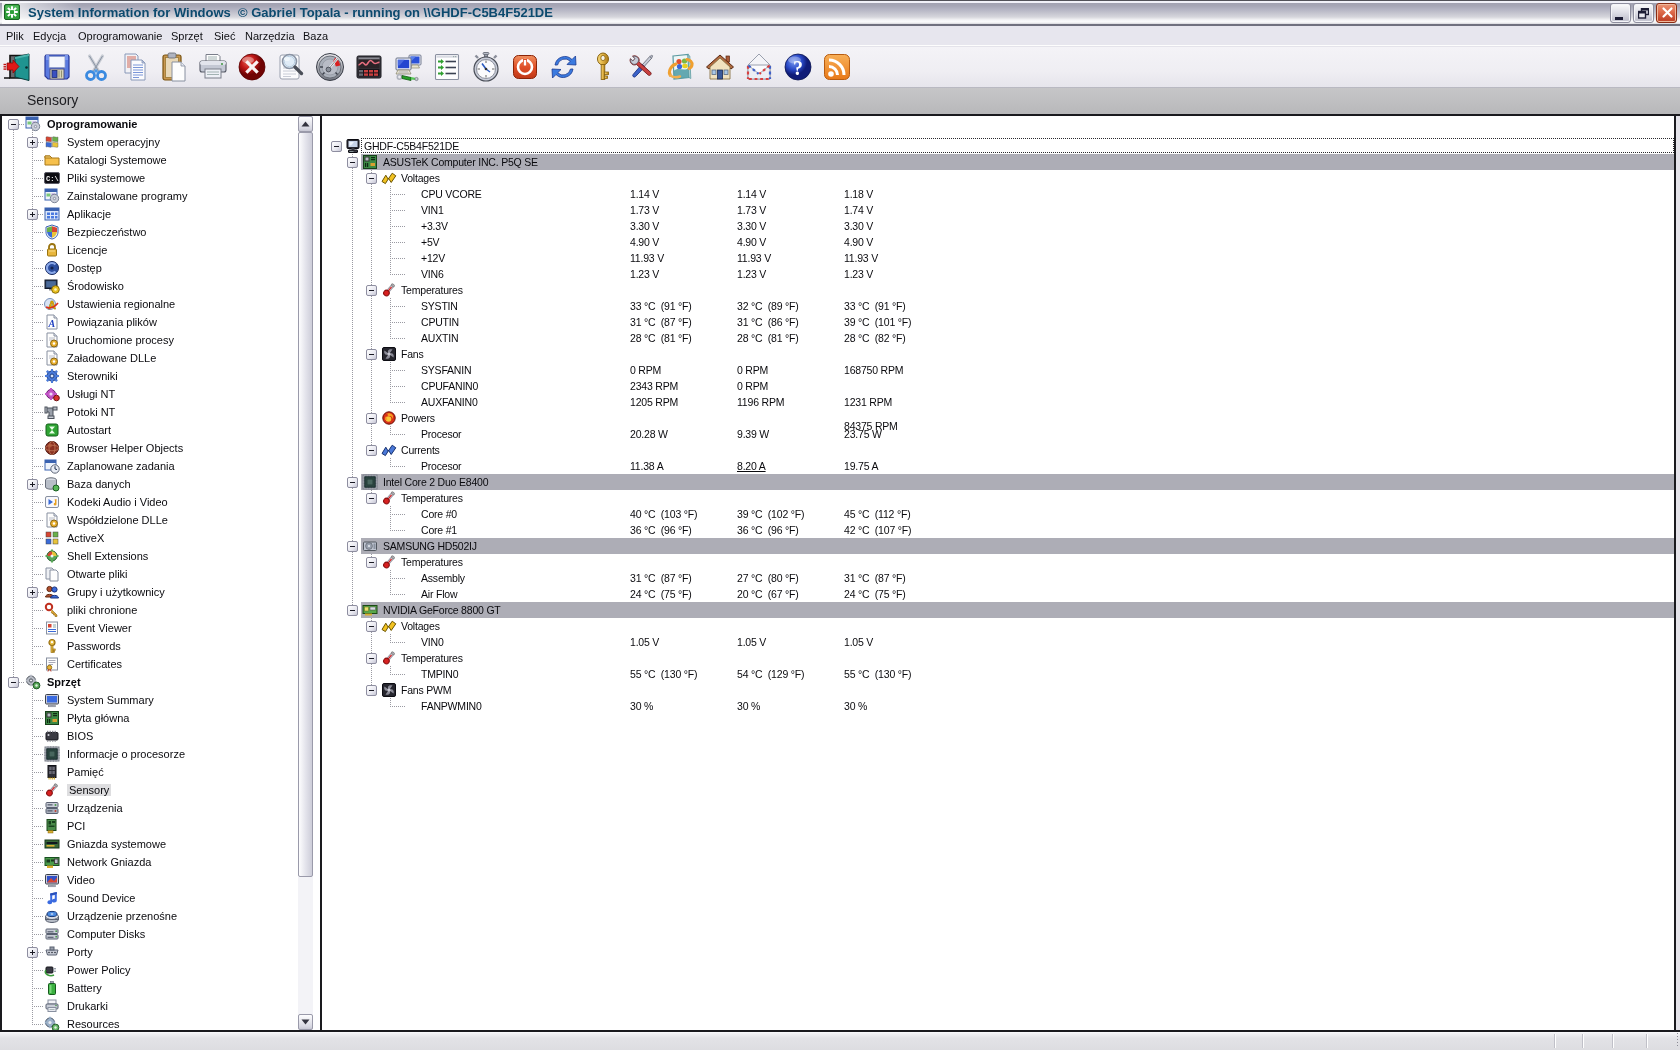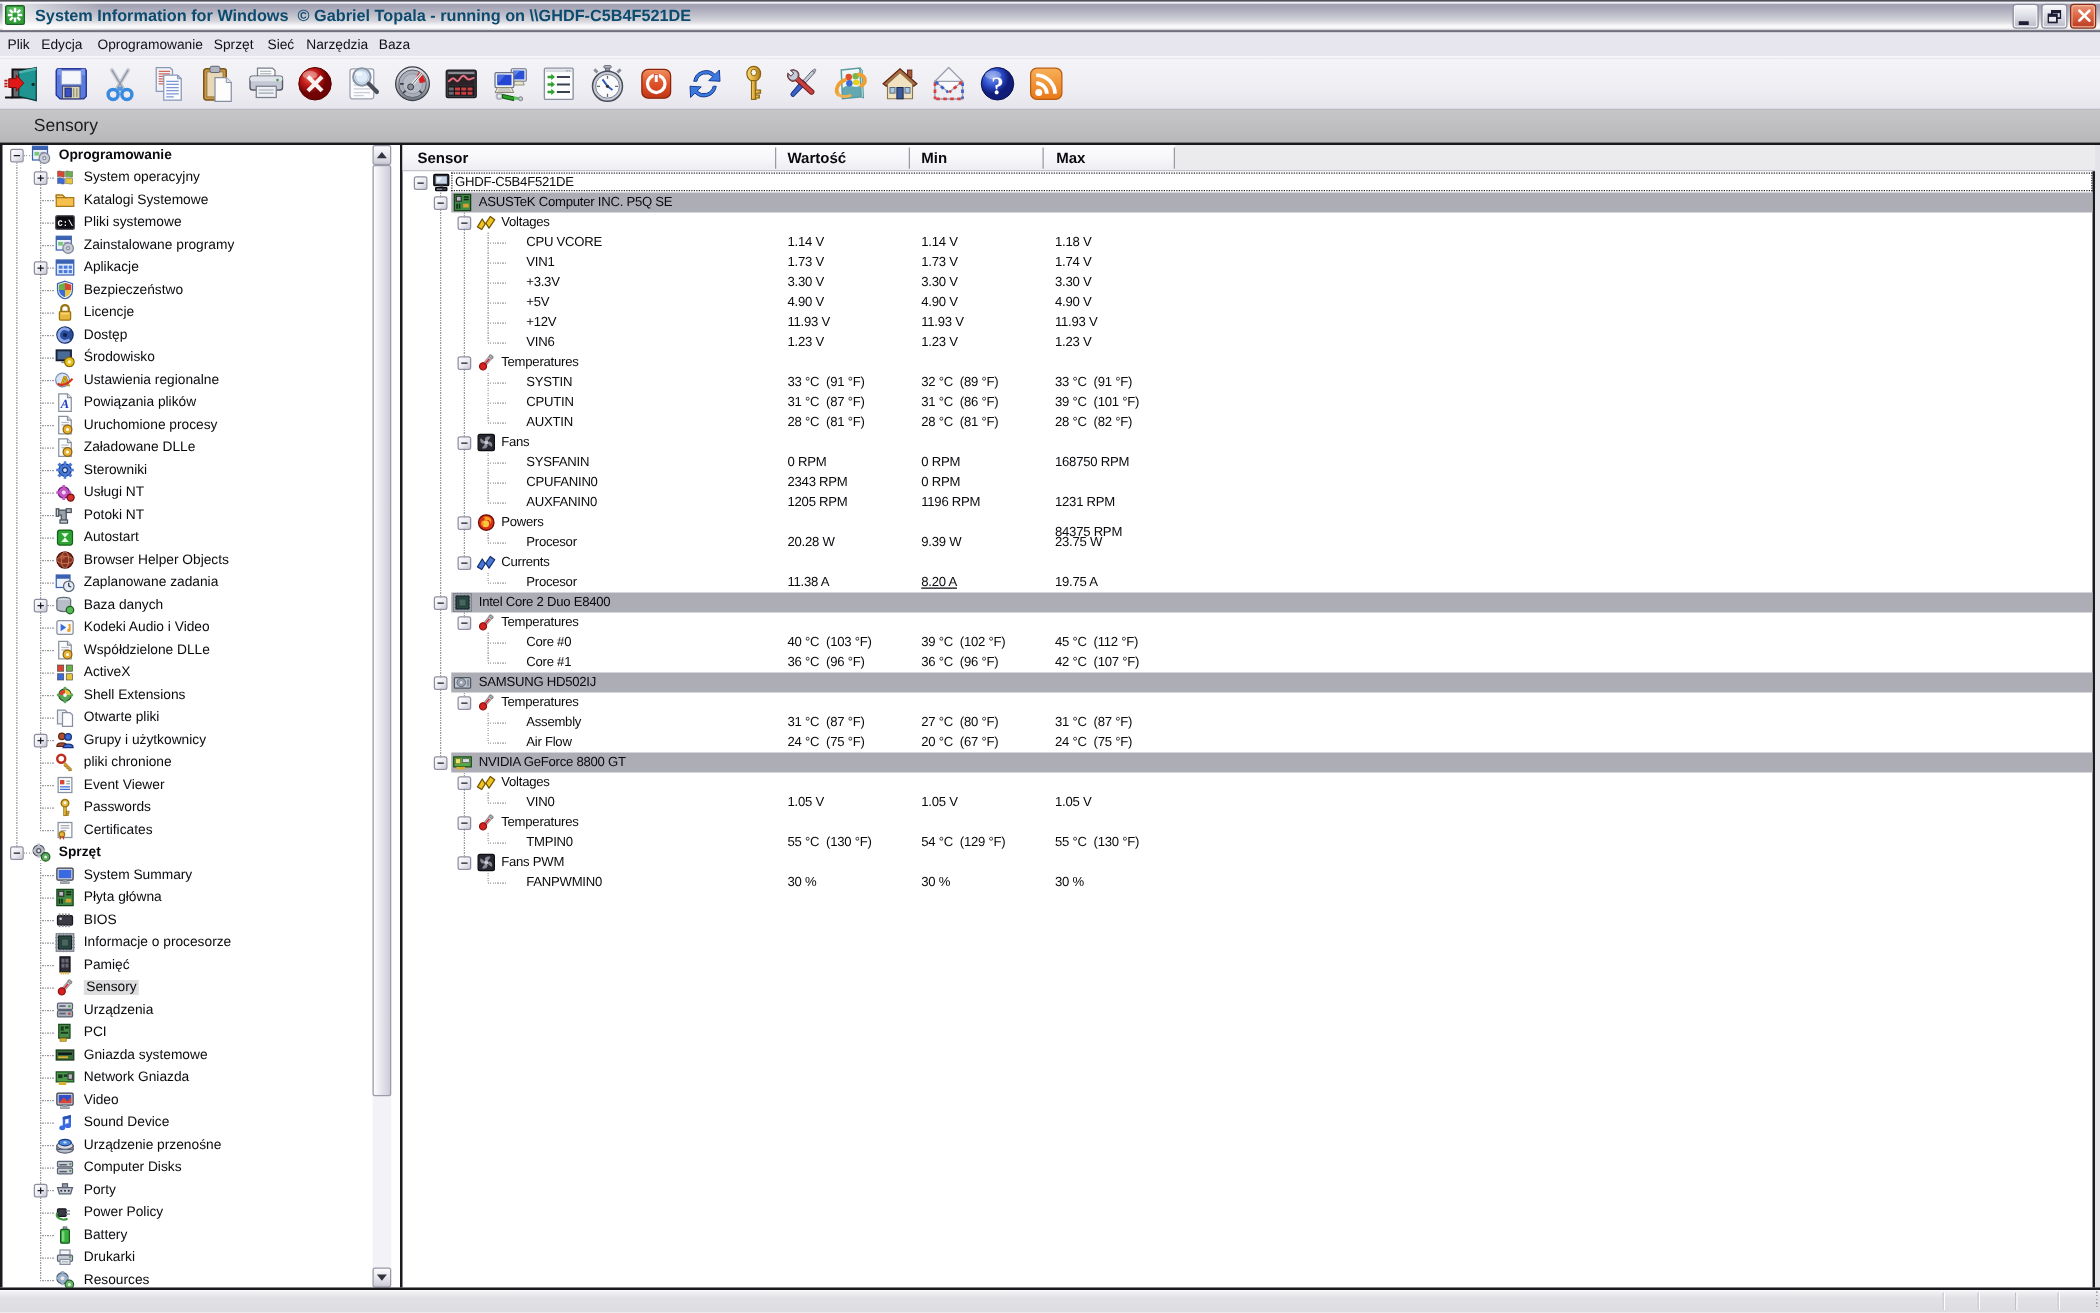--- a/index.html
+++ b/index.html
@@ -1093,31 +1093,20 @@
     </div>
 <div id="sbthumb" class="abs" style="left:296px;top:16px;height:745px;"></div>
 <div class="sbtn abs" style="left:296px;top:898px;"></div>
 <div class="abs" style="left:299px;top:902px;">
       <svg width="9" height="8" viewBox="0 0 9 8">
         <path d="M4.5,6.5 L8.5,1.5 L0.5,1.5 Z" fill="#33333f"></path>
       </svg>
     </div>
 </div>
 <div id="tablepanel" class="abs">
-<div id="thead" class="abs">
-<div class="hcell abs" style="left:12px;">Sensor</div>
-<div class="hcell abs" style="left:308px;">Wartość</div>
-<div class="hcell abs" style="left:415px;">Min</div>
-<div class="hcell abs" style="left:523px;">Max</div>
-<div class="abs" style="left:618px;top:0px;width:736px;height:20px;background:#ebebee;"></div>
-<div class="hsep abs" style="left:298px;"></div>
-<div class="hsep abs" style="left:405px;"></div>
-<div class="hsep abs" style="left:512px;"></div>
-<div class="hsep abs" style="left:617px;"></div>
-</div>
 <div class="abs" style="left:39px;top:22px;width:1313px;height:15px;border:1px dotted #2a2a2e;"></div>
 <div class="band16 abs" style="left:39px;top:38px;width:1313px;height:16px;"></div>
 <div class="band16 abs" style="left:39px;top:358px;width:1313px;height:16px;"></div>
 <div class="band16 abs" style="left:39px;top:422px;width:1313px;height:16px;"></div>
 <div class="band16 abs" style="left:39px;top:486px;width:1313px;height:16px;"></div>
 <div class="vdot abs" style="left:30px;top:38px;height:456px;"></div>
 <div class="vdot abs" style="left:49px;top:54px;height:280px;"></div>
 <div class="vdot abs" style="left:68px;top:70px;height:88px;"></div>
 <div class="vdot abs" style="left:68px;top:182px;height:40px;"></div>
 <div class="vdot abs" style="left:68px;top:246px;height:40px;"></div>

